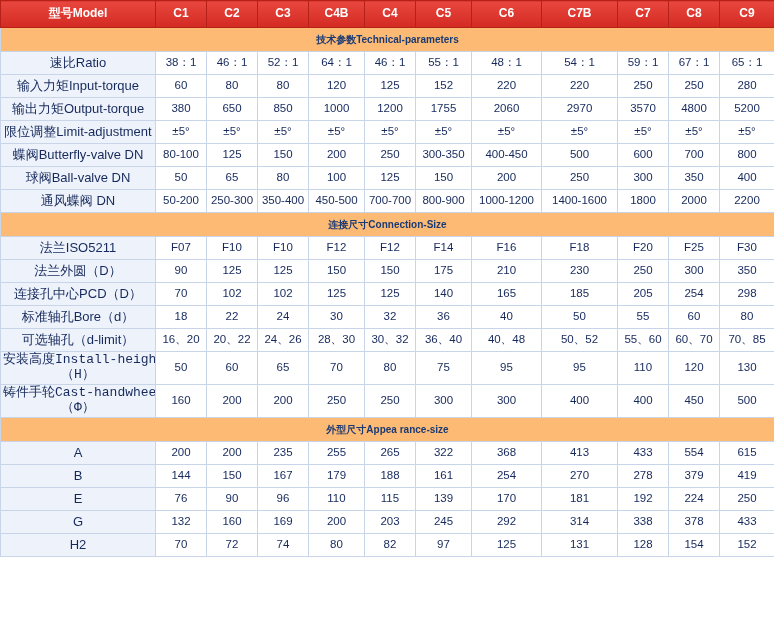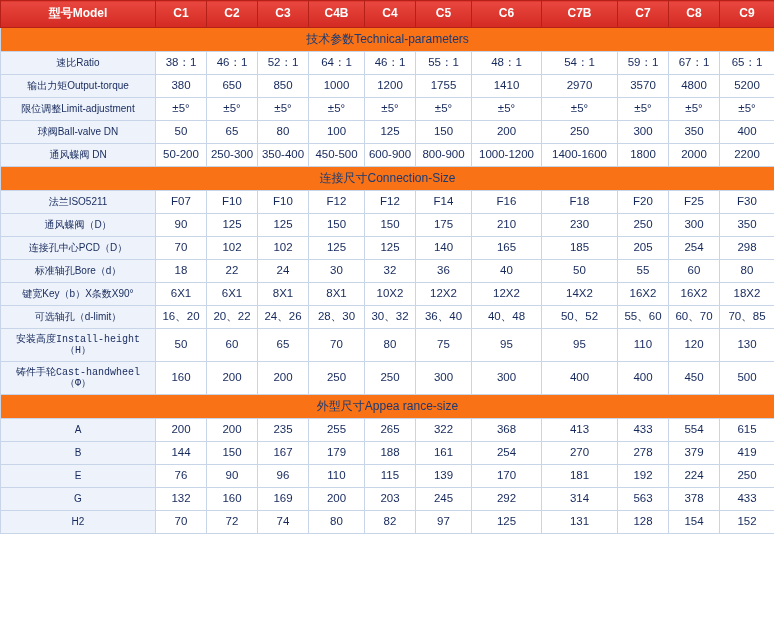--- a/index.html
+++ b/index.html
@@ -34,32 +34,32 @@
     background: linear-gradient(to bottom, #e8473f 0%, #d32a22 100%);
     color: #ffffff;
     font-weight: bold;
     font-size: 12px;
     height: 24px;
     border: 1px solid #b52018;
     margin-left: 44px;
   }
   
   tr.section-row td {
-    background: #f97316;
+    background: #fdba74;
     color: #1a3a74;
-    font-weight: normal;
+    font-weight: bold;
     height: 21px;
-    font-size: 12px;
+    font-size: 10px;
   }
   
   td.label-cell {
     background: #eef3fb;
     text-align: right;
     padding-right: 6px;
-    font-size: 10px;
+    font-size: 13px;
     color: #16295c;
   }
   td.label-center {
     text-align: center;
     padding-right: 2px;
   }
   td.data-cell {
     background: #ffffff;
     height: 20px;
     font-size: 11.5px;
@@ -117,46 +117,74 @@
         <td class="data-cell">64：1</td>
         <td class="data-cell">46：1</td>
         <td class="data-cell">55：1</td>
         <td class="data-cell">48：1</td>
         <td class="data-cell">54：1</td>
         <td class="data-cell">59：1</td>
         <td class="data-cell">67：1</td>
         <td class="data-cell">65：1</td>
       </tr>
       <tr>
+        <td class="label-cell">输入力矩Input-torque</td>
+        <td class="data-cell">60</td>
+        <td class="data-cell">80</td>
+        <td class="data-cell">80</td>
+        <td class="data-cell">120</td>
+        <td class="data-cell">125</td>
+        <td class="data-cell">152</td>
+        <td class="data-cell">220</td>
+        <td class="data-cell">220</td>
+        <td class="data-cell">250</td>
+        <td class="data-cell">250</td>
+        <td class="data-cell">280</td>
+      </tr>
+      <tr>
         <td class="label-cell">输出力矩Output-torque</td>
         <td class="data-cell">380</td>
         <td class="data-cell">650</td>
         <td class="data-cell">850</td>
         <td class="data-cell">1000</td>
         <td class="data-cell">1200</td>
         <td class="data-cell">1755</td>
-        <td class="data-cell">1410</td>
+        <td class="data-cell">2060</td>
         <td class="data-cell">2970</td>
         <td class="data-cell">3570</td>
         <td class="data-cell">4800</td>
         <td class="data-cell">5200</td>
       </tr>
       <tr>
         <td class="label-cell">限位调整Limit-adjustment</td>
         <td class="data-cell">±5°</td>
         <td class="data-cell">±5°</td>
         <td class="data-cell">±5°</td>
         <td class="data-cell">±5°</td>
         <td class="data-cell">±5°</td>
         <td class="data-cell">±5°</td>
         <td class="data-cell">±5°</td>
         <td class="data-cell">±5°</td>
         <td class="data-cell">±5°</td>
         <td class="data-cell">±5°</td>
         <td class="data-cell">±5°</td>
+      </tr>
+      <tr>
+        <td class="label-cell">蝶阀Butterfly-valve DN</td>
+        <td class="data-cell">80-100</td>
+        <td class="data-cell">125</td>
+        <td class="data-cell">150</td>
+        <td class="data-cell">200</td>
+        <td class="data-cell">250</td>
+        <td class="data-cell">300-350</td>
+        <td class="data-cell">400-450</td>
+        <td class="data-cell">500</td>
+        <td class="data-cell">600</td>
+        <td class="data-cell">700</td>
+        <td class="data-cell">800</td>
       </tr>
       <tr>
         <td class="label-cell">球阀Ball-valve DN</td>
         <td class="data-cell">50</td>
         <td class="data-cell">65</td>
         <td class="data-cell">80</td>
         <td class="data-cell">100</td>
         <td class="data-cell">125</td>
         <td class="data-cell">150</td>
         <td class="data-cell">200</td>
@@ -164,21 +192,21 @@
         <td class="data-cell">300</td>
         <td class="data-cell">350</td>
         <td class="data-cell">400</td>
       </tr>
       <tr>
         <td class="label-cell">通风蝶阀 DN</td>
         <td class="data-cell">50-200</td>
         <td class="data-cell">250-300</td>
         <td class="data-cell">350-400</td>
         <td class="data-cell">450-500</td>
-        <td class="data-cell">600-900</td>
+        <td class="data-cell">700-700</td>
         <td class="data-cell">800-900</td>
         <td class="data-cell">1000-1200</td>
         <td class="data-cell">1400-1600</td>
         <td class="data-cell">1800</td>
         <td class="data-cell">2000</td>
         <td class="data-cell">2200</td>
       </tr>
       <tr class="section-row">
         <td colspan="12">连接尺寸Connection-Size</td>
       </tr>
@@ -190,21 +218,21 @@
         <td class="data-cell">F12</td>
         <td class="data-cell">F12</td>
         <td class="data-cell">F14</td>
         <td class="data-cell">F16</td>
         <td class="data-cell">F18</td>
         <td class="data-cell">F20</td>
         <td class="data-cell">F25</td>
         <td class="data-cell">F30</td>
       </tr>
       <tr>
-        <td class="label-cell">通风蝶阀（D）</td>
+        <td class="label-cell">法兰外圆（D）</td>
         <td class="data-cell">90</td>
         <td class="data-cell">125</td>
         <td class="data-cell">125</td>
         <td class="data-cell">150</td>
         <td class="data-cell">150</td>
         <td class="data-cell">175</td>
         <td class="data-cell">210</td>
         <td class="data-cell">230</td>
         <td class="data-cell">250</td>
         <td class="data-cell">300</td>
@@ -230,34 +258,20 @@
         <td class="data-cell">22</td>
         <td class="data-cell">24</td>
         <td class="data-cell">30</td>
         <td class="data-cell">32</td>
         <td class="data-cell">36</td>
         <td class="data-cell">40</td>
         <td class="data-cell">50</td>
         <td class="data-cell">55</td>
         <td class="data-cell">60</td>
         <td class="data-cell">80</td>
-      </tr>
-      <tr>
-        <td class="label-cell">键宽Key（b）X条数X90°</td>
-        <td class="data-cell">6X1</td>
-        <td class="data-cell">6X1</td>
-        <td class="data-cell">8X1</td>
-        <td class="data-cell">8X1</td>
-        <td class="data-cell">10X2</td>
-        <td class="data-cell">12X2</td>
-        <td class="data-cell">12X2</td>
-        <td class="data-cell">14X2</td>
-        <td class="data-cell">16X2</td>
-        <td class="data-cell">16X2</td>
-        <td class="data-cell">18X2</td>
       </tr>
       <tr>
         <td class="label-cell">可选轴孔（d-limit）</td>
         <td class="data-cell">16、20</td>
         <td class="data-cell">20、22</td>
         <td class="data-cell">24、26</td>
         <td class="data-cell">28、30</td>
         <td class="data-cell">30、32</td>
         <td class="data-cell">36、40</td>
         <td class="data-cell">40、48</td>
@@ -348,21 +362,21 @@
       <tr>
         <td class="label-cell label-center">G</td>
         <td class="data-cell">132</td>
         <td class="data-cell">160</td>
         <td class="data-cell">169</td>
         <td class="data-cell">200</td>
         <td class="data-cell">203</td>
         <td class="data-cell">245</td>
         <td class="data-cell">292</td>
         <td class="data-cell">314</td>
-        <td class="data-cell">563</td>
+        <td class="data-cell">338</td>
         <td class="data-cell">378</td>
         <td class="data-cell">433</td>
       </tr>
       <tr>
         <td class="label-cell label-center">H2</td>
         <td class="data-cell">70</td>
         <td class="data-cell">72</td>
         <td class="data-cell">74</td>
         <td class="data-cell">80</td>
         <td class="data-cell">82</td>

